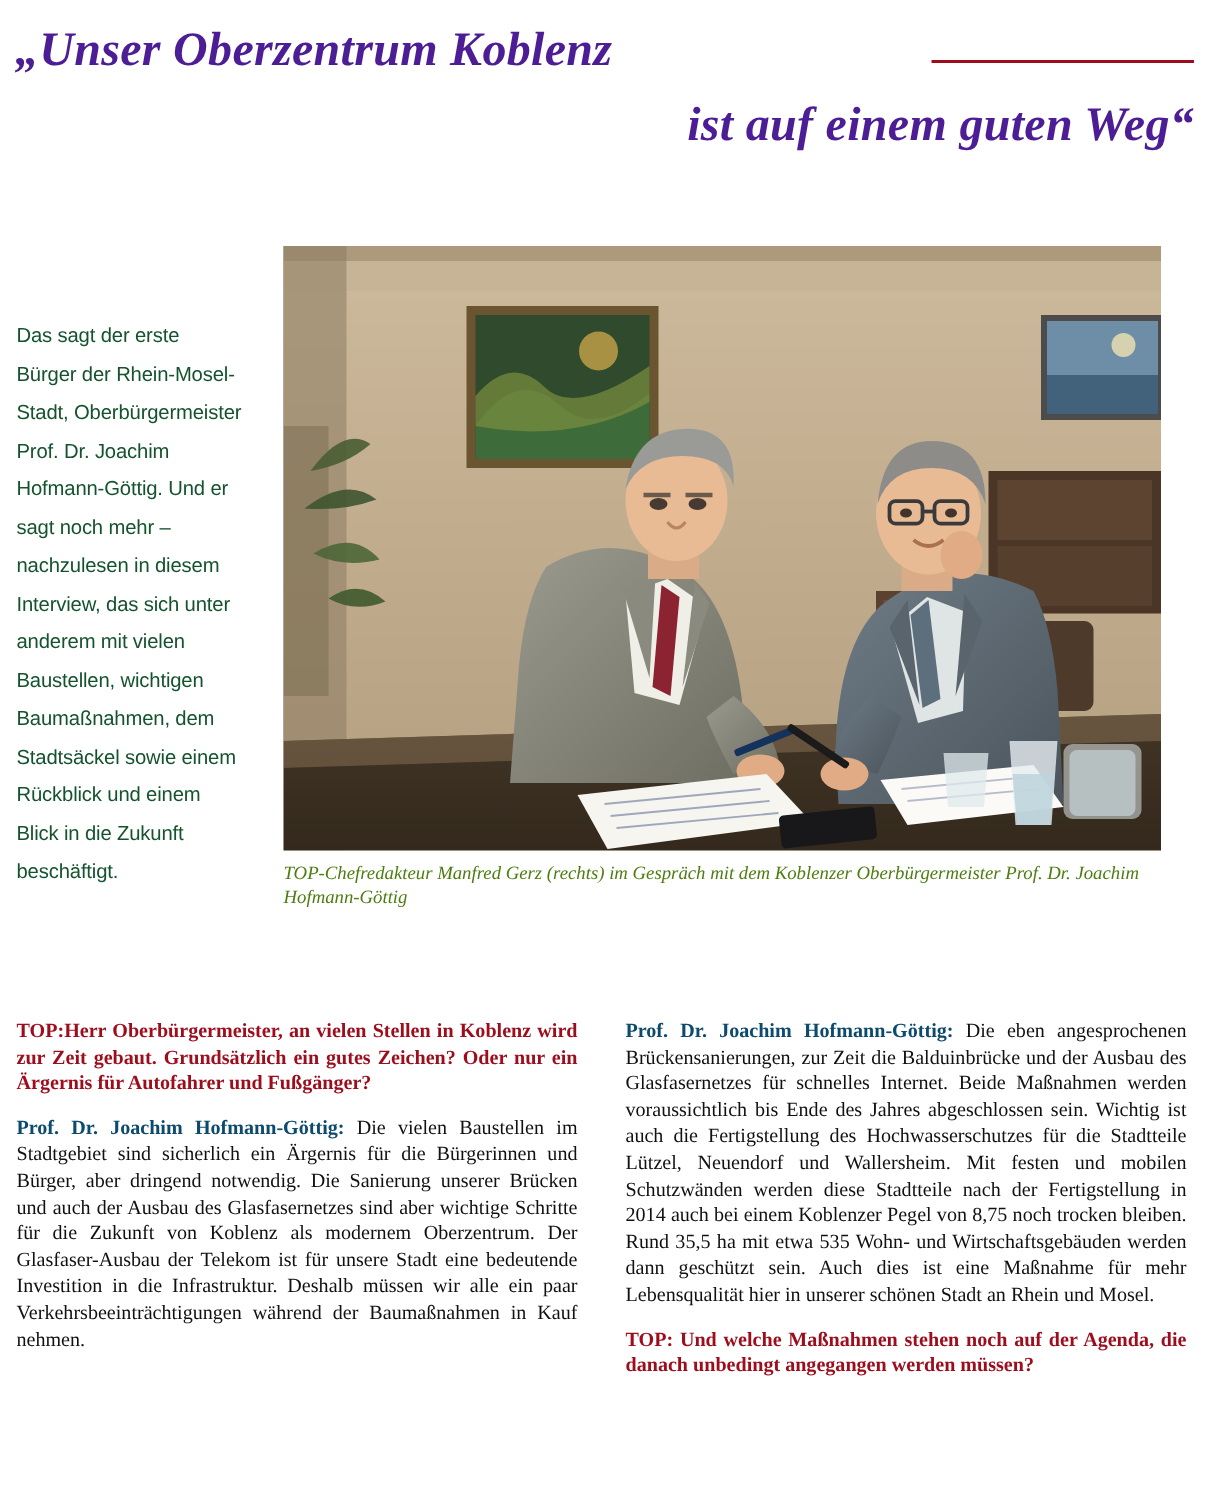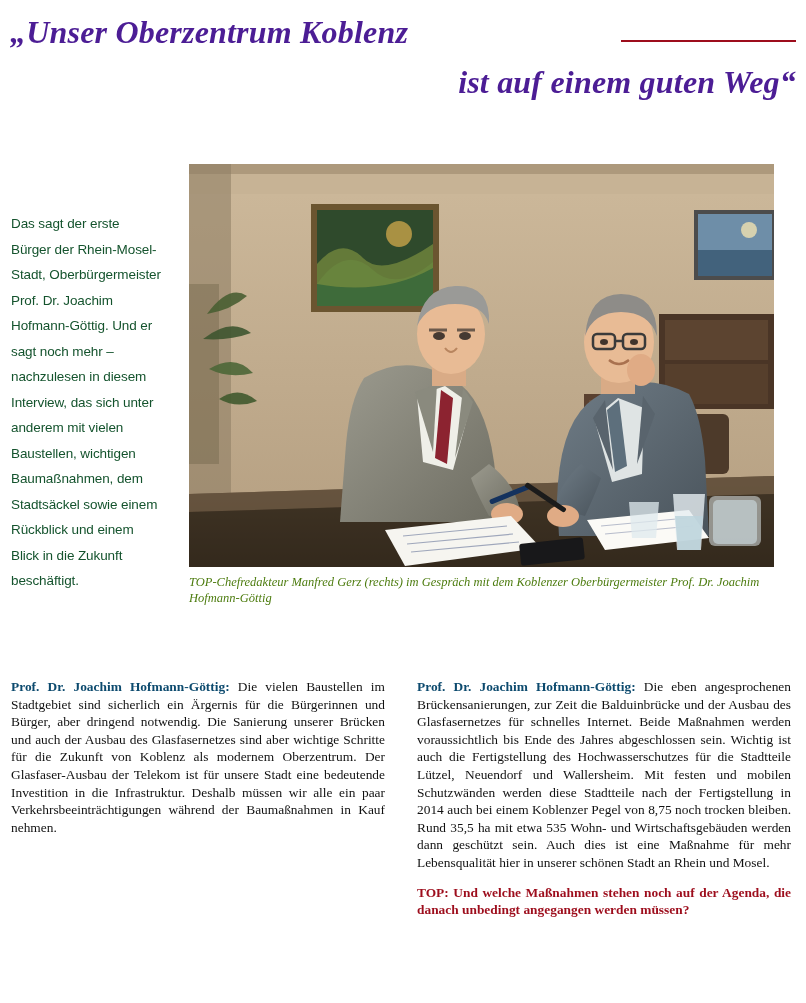--- a/index.html
+++ b/index.html
@@ -279,19 +279,20 @@
 
       <rect x="0" y="0" width="585" height="403" fill="none"></rect>
     </svg>
   </div>
 
 </div>
 
 <div class="caption">TOP-Chefredakteur Manfred Gerz (rechts) im Gespräch mit dem Koblenzer Oberbürgermeister Prof. Dr. Joachim Hofmann-Göttig</div>
 
 <div class="col col-left">
+  <p class="q"><span>TOP:</span><span>Herr Oberbürgermeister, an vielen Stellen in Koblenz wird zur Zeit gebaut. Grundsätzlich ein gutes Zeichen? Oder nur ein Ärgernis für Autofahrer und Fußgänger?</span></p>
   <p class="a"><span class="who">Prof. Dr. Joachim Hofmann-Göttig:</span><span> Die vielen Baustellen im Stadtgebiet sind sicherlich ein Ärgernis für die Bürgerinnen und Bürger, aber dringend notwendig. Die Sanierung unserer Brücken und auch der Ausbau des Glasfasernetzes sind aber wichtige Schritte für die Zukunft von Koblenz als modernem Oberzentrum. Der Glasfaser-Ausbau der Telekom ist für unsere Stadt eine bedeutende Investition in die Infrastruktur. Deshalb müssen wir alle ein paar Verkehrsbeeinträchtigungen während der Baumaßnahmen in Kauf nehmen.</span></p>
 </div>
 
 <div class="col col-right">
   <p class="a"><span class="who">Prof. Dr. Joachim Hofmann-Göttig:</span><span> Die eben angesprochenen Brückensanierungen, zur Zeit die Balduinbrücke und der Ausbau des Glasfasernetzes für schnelles Internet. Beide Maßnahmen werden voraussichtlich bis Ende des Jahres abgeschlossen sein. Wichtig ist auch die Fertigstellung des Hochwasserschutzes für die Stadtteile Lützel, Neuendorf und Wallersheim. Mit festen und mobilen Schutzwänden werden diese Stadtteile nach der Fertigstellung in 2014 auch bei einem Koblenzer Pegel von 8,75 noch trocken bleiben. Rund 35,5 ha mit etwa 535 Wohn- und Wirtschaftsgebäuden werden dann geschützt sein.  Auch dies ist eine Maßnahme für mehr Lebensqualität hier in unserer schönen Stadt an Rhein und Mosel.</span></p>
   <p class="q last"><span>TOP:</span><span> Und welche Maßnahmen stehen noch auf der Agenda, die danach unbedingt angegangen werden müssen?</span></p>
 </div>
 
 </body></html>

